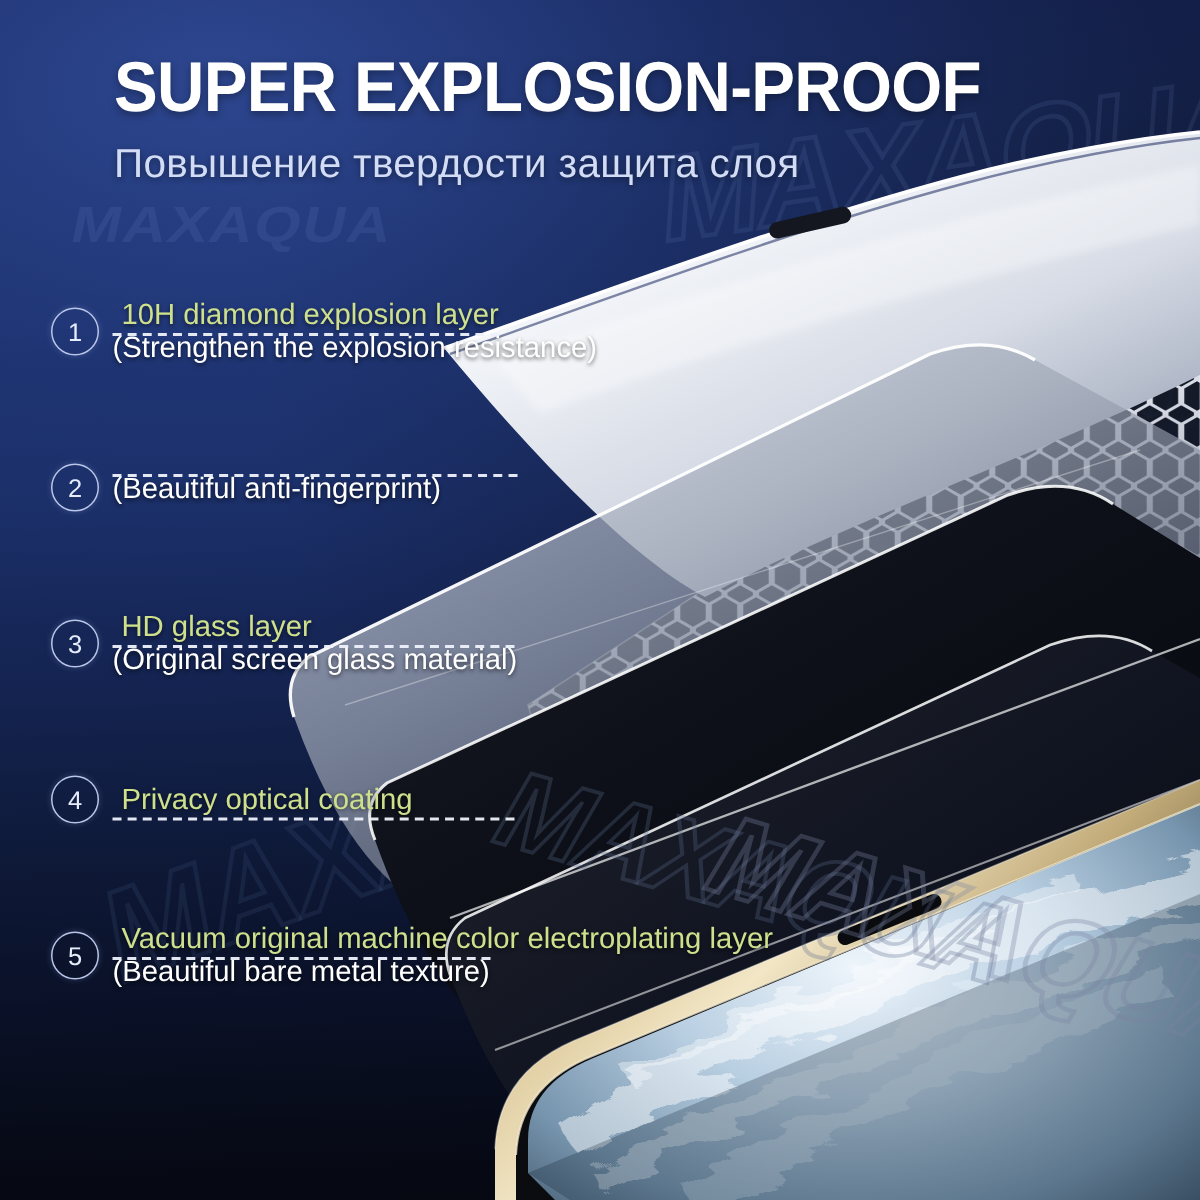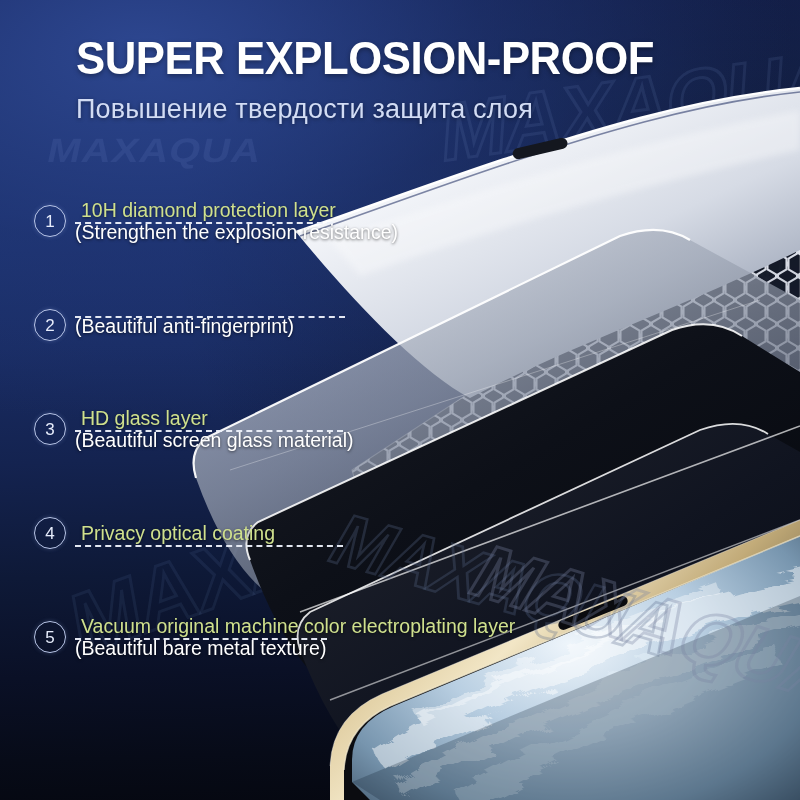--- a/index.html
+++ b/index.html
@@ -374,40 +374,40 @@
   <div id="header">
     <div id="title">SUPER EXPLOSION-PROOF</div>
     <div id="subtitle">Повышение твердости защита слоя</div>
   </div>
 
   <div id="list">
 
     <div class="item">
       <div class="num">1</div>
       <div class="texts">
-        <div class="lbl">10H diamond protection layer</div>
+        <div class="lbl">10H diamond explosion layer</div>
         <div class="rule r1"></div>
         <div class="sub">(Strengthen the explosion resistance)</div>
       </div>
     </div>
 
     <div class="item">
       <div class="num">2</div>
       <div class="texts">
         <div class="rule r2"></div>
         <div class="sub">(Beautiful anti-fingerprint)</div>
       </div>
     </div>
 
     <div class="item">
       <div class="num">3</div>
       <div class="texts">
         <div class="lbl">HD glass layer</div>
         <div class="rule r3"></div>
-        <div class="sub">(Beautiful screen glass material)</div>
+        <div class="sub">(Original screen glass material)</div>
       </div>
     </div>
 
     <div class="item">
       <div class="num">4</div>
       <div class="texts">
         <div class="lbl">Privacy optical coating</div>
         <div class="rule r4"></div>
       </div>
     </div>

